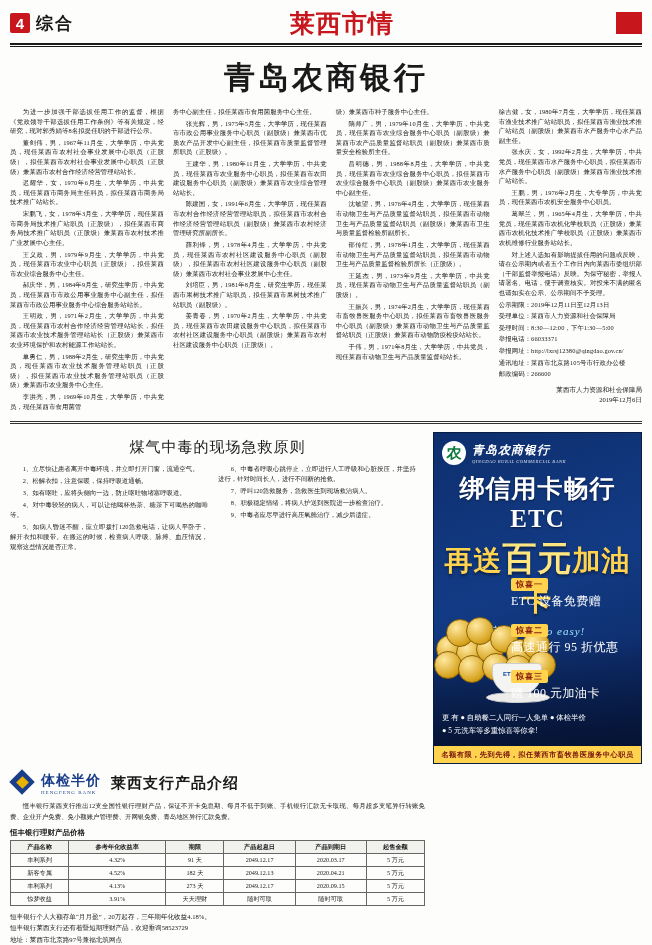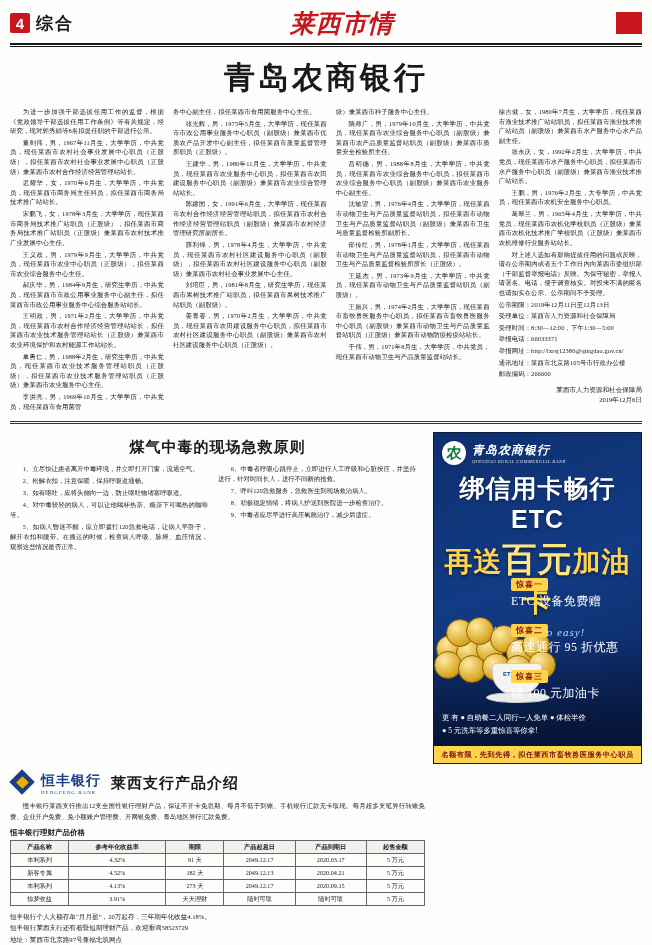--- a/index.html
+++ b/index.html
@@ -19,21 +19,21 @@
     width:20px; height:20px; background:#c8161d; color:#fff;
     font-family:"Liberation Sans", sans-serif; font-weight:bold; font-size:15px;
     display:flex; align-items:center; justify-content:center; border-radius:2px;
   }
   .section-name {
     font-size:17px; font-weight:bold; margin-left:6px; letter-spacing:2px;
     font-family:"DejaVu Sans", sans-serif;
   }
   .paper-logo {
     flex:1; text-align:center; font-size:25px; font-weight:bold; color:#c8161d;
-    letter-spacing:1px; font-family:"DejaVu Serif", serif;font-style:italic;
+    letter-spacing:1px; font-family:"DejaVu Serif", serif;
   }
   .mast-right { font-size:8px; line-height:1.5; text-align:left; width:190px; }
   .mast-right .r1 { letter-spacing:0.5px; }
   .redbar { width:26px; height:22px; background:#c8161d; margin-left:6px; }
 
   .rule-thick { border-top:2px solid #1a1a1a; margin:3px 0 0 0; }
   .rule-thin { border-top:1px solid #1a1a1a; margin:1px 0 4px 0; }
 
   
   h1.headline {
@@ -54,21 +54,21 @@
 
   .rule-section { border-top:1px solid #333; margin:8px 0 0 0; }
   .rule-section.dbl { border-top:3px double #333; }
 
   
   .band { display:flex; gap:8px; margin-top:8px; }
   .band-left { width:415px; }
   .band-right { width:207px; }
 
   h2.sub {
-    text-align:center; font-size:15px; font-weight:bold; margin:6px 0 7px 0;
+    text-align:center; font-size:15px; font-weight:normal; margin:6px 0 7px 0;
     letter-spacing:1px; font-family:"DejaVu Serif", serif;
   }
   .twocol { display:flex; gap:10px; }
   .twocol .c { width:198px; }
   .twocol p {
     font-size:6.4px; line-height:1.55; text-align:justify; margin:0 0 2px 0;
     text-indent:12.8px;
   }
 
   
@@ -85,21 +85,21 @@
   .etc-bankrow { display:flex; align-items:center; padding:8px 8px 0 8px; }
   .etc-bankrow .mark {
     width:24px; height:24px; border-radius:50%; background:#fff; color:#0b7a3b;
     font-size:15px; display:flex; align-items:center; justify-content:center; font-weight:bold;
   }
   .etc-bankrow .btxt { margin-left:6px; color:#fff;font-style:italic; }
   .etc-bankrow .btxt .cn { font-size:12px; font-weight:bold; letter-spacing:1px; }
   .etc-bankrow .btxt .en { font-size:4.6px; letter-spacing:.5px; opacity:.85; }
   .etc-h1 {
     text-align:center; color:#fff; font-size:25px; font-weight:bold; margin:7px 0 0 0;
-    letter-spacing:1px; font-family:Liberation Sans, sans-serif;
+    letter-spacing:1px; font-family:Liberation Serif, serif;
     text-shadow:0 1px 2px rgba(0,0,0,.5);
   }
   .etc-h2 {
     text-align:center; font-size:28px; font-weight:bold; margin:3px 0 0 0;
     color:#ffd34d; letter-spacing:1px; font-family:"DejaVu Serif", serif;
     text-shadow:0 2px 3px rgba(0,0,0,.45);
   }
   .etc-h2 .big { font-size:34px; color:#ffe680; }
   .etc-slogan {
     text-align:center; color:#9fe3ff; font-size:11px; margin-top:4px; font-style:italic;
@@ -328,21 +328,21 @@
   </div>
 
   <div class="bottom">
     <div class="hf">
       <div class="hf-head">
         <div class="hf-logo">
           <div class="d"></div>
             <div class="d2"></div>
         </div>
         <div class="hf-name">
-          <div class="cn">恒丰银行</div>
+          <div class="cn">体检半价</div>
           <div class="en">HENGFENG BANK</div>
         </div>
         <div class="hf-title">莱西支行产品介绍</div>
       </div>
       <div class="hf-body">恒丰银行莱西支行推出12支全国性银行理财产品，保证不开卡免息期、每月不低于到账、手机银行汇款无卡取现、每月超多支笔异行转账免费、企业开户免费、免小额账户管理费、开网银免费、青岛地区异行汇款免费。</div>
 
       <div class="tbl-cap">恒丰银行理财产品价格</div>
       <table class="prod">
         <thead>
           <tr>

